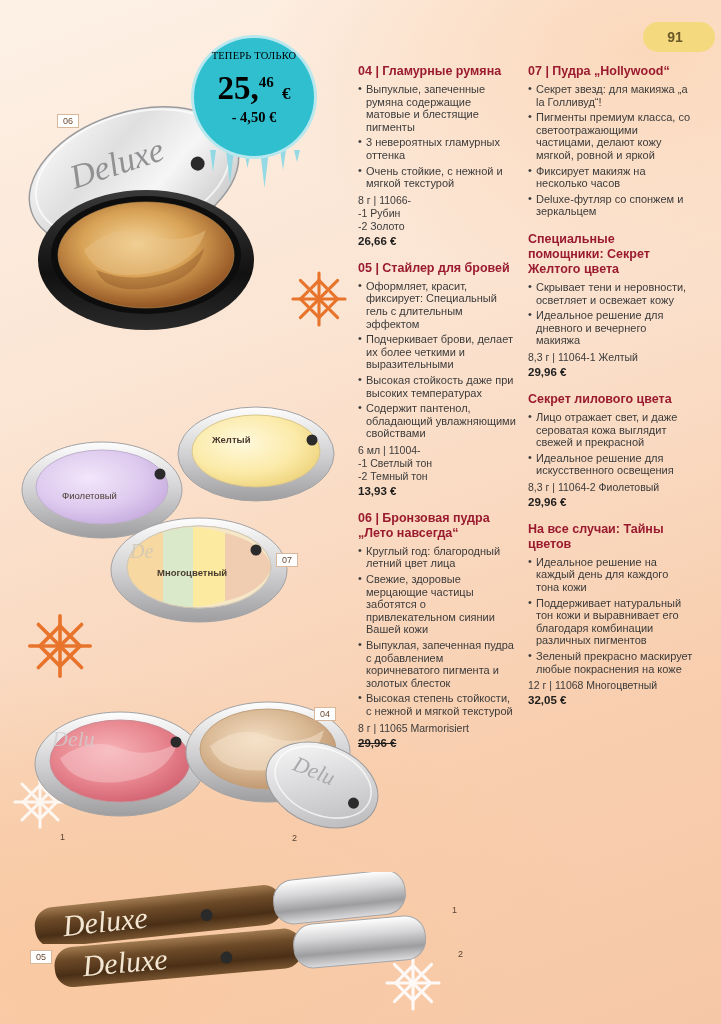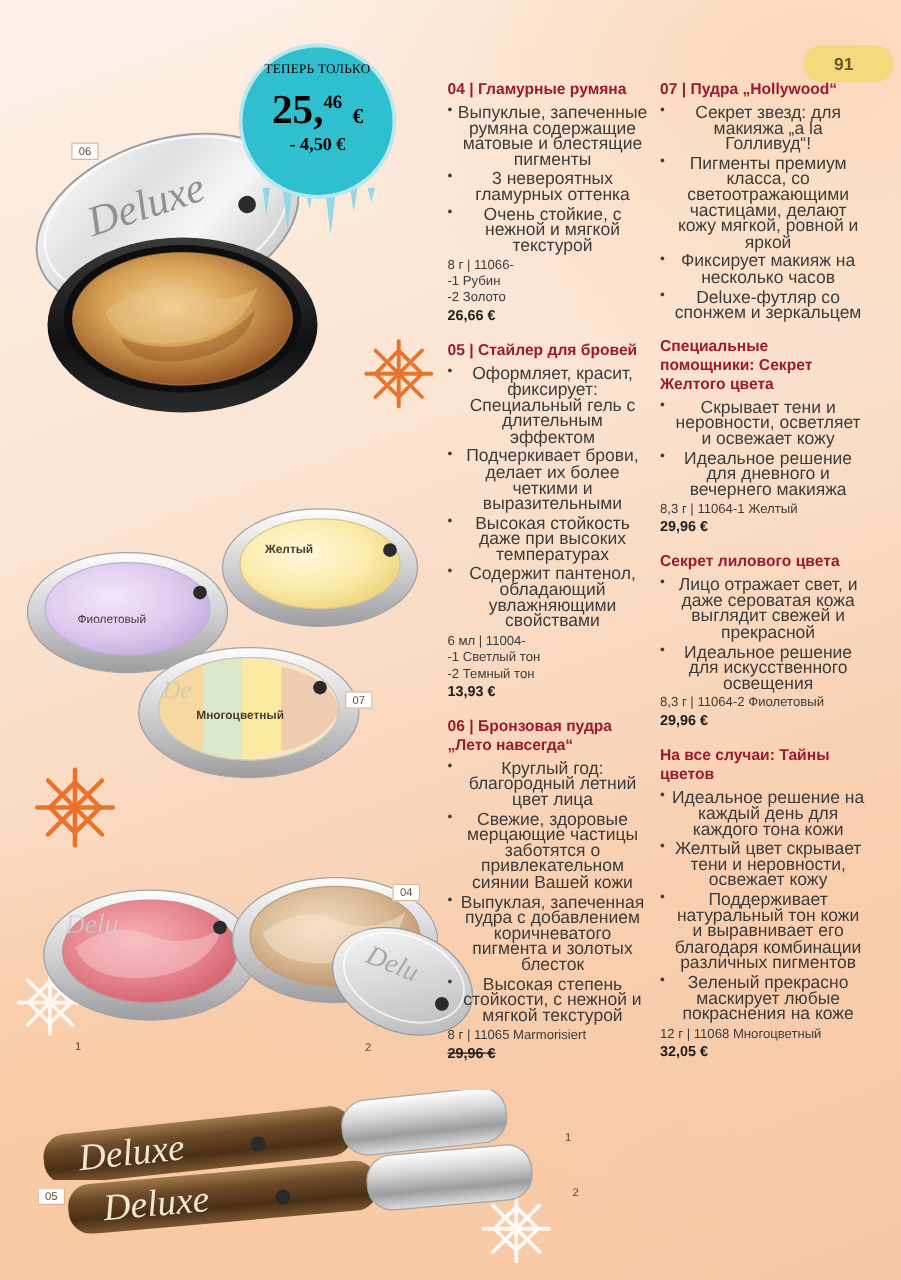--- a/index.html
+++ b/index.html
@@ -15,21 +15,21 @@
     position: relative;
     width: 721px; height: 1024px;
     background:
       radial-gradient(ellipse 900px 500px at 10% 95%, #f9c9a2 0%, rgba(249,201,162,0) 60%),
       radial-gradient(ellipse 700px 450px at 90% 5%, #fbd8bb 0%, rgba(251,216,187,0) 55%),
       linear-gradient(160deg, #fdf1e6 0%, #fbe4d2 35%, #f8cfb0 70%, #f6c7a6 100%);
     overflow: hidden;
   }
   
   .page-num {
-    position: absolute; top: 36px; right: 6px;
+    position: absolute; top: 22px; right: 6px;
     width: 72px; height: 30px; border-radius: 18px;
     background: #f5d97e;
     color: #6a5a2a; font-size: 14px; font-weight: bold;
     display: flex; align-items: center; justify-content: center;
     padding-right: 8px;
   }
 
   
   .price-burst {
     position: absolute; left: 194px; top: 38px;
@@ -76,22 +76,22 @@
   
   .col { position: absolute; z-index: 4; color: #3f3f3f; }
   .col-mid { left: 358px; top: 64px; width: 160px; }
   .col-right { left: 528px; top: 64px; width: 165px; }
 
   h3.ttl {
     font-size: 12.5px; color: #9a1b2f; margin: 0 0 4px 0; font-weight: bold; line-height: 15px;
   }
   ul.bul { margin: 0; padding: 0; list-style: none; }
   ul.bul li {
-    font-size: 14px; line-height: 12.6px; color: #3b3b3b;
-    padding-left: 8px; position: relative; margin-bottom: 3px; text-align: center;
+    font-size: 11px; line-height: 12.6px; color: #3b3b3b;
+    padding-left: 8px; position: relative; margin-bottom: 3px;
   }
   ul.bul li::before {
     content: "•"; position: absolute; left: 0; top: -1px; color: #3b3b3b; font-size: 11px;
   }
   .meta { font-size: 10.5px; line-height: 13px; color: #3b3b3b; margin-top: 4px; }
   .price { font-size: 11.5px; font-weight: bold; color: #1d1d1d; margin-top: 2px; }
   .price.strike { text-decoration: line-through; }
   .blk { margin-bottom: 14px; }
   .sectionhead { font-size: 12.5px; font-weight: bold; color: #9a1b2f; line-height: 15px; margin-bottom: 4px; }
 </style>
@@ -435,21 +435,20 @@
       <div class="meta">
         <div>8,3 г | 11064-2 Фиолетовый</div>
       </div>
       <div class="price">29,96 €</div>
     </div>
 
     <div class="blk">
       <div class="sectionhead">На все случаи: Тайны цветов</div>
       <ul class="bul">
         <li>Идеальное решение на каждый день для каждого тона кожи</li>
-        <li>Желтый цвет скрывает тени и неровности, освежает кожу</li>
         <li>Поддерживает натуральный тон кожи и выравнивает его благодаря комбинации различных пигментов</li>
         <li>Зеленый прекрасно маскирует любые покраснения на коже</li>
       </ul>
       <div class="meta">
         <div>12 г | 11068 Многоцветный</div>
       </div>
       <div class="price">32,05 €</div>
     </div>
 
   </div>

